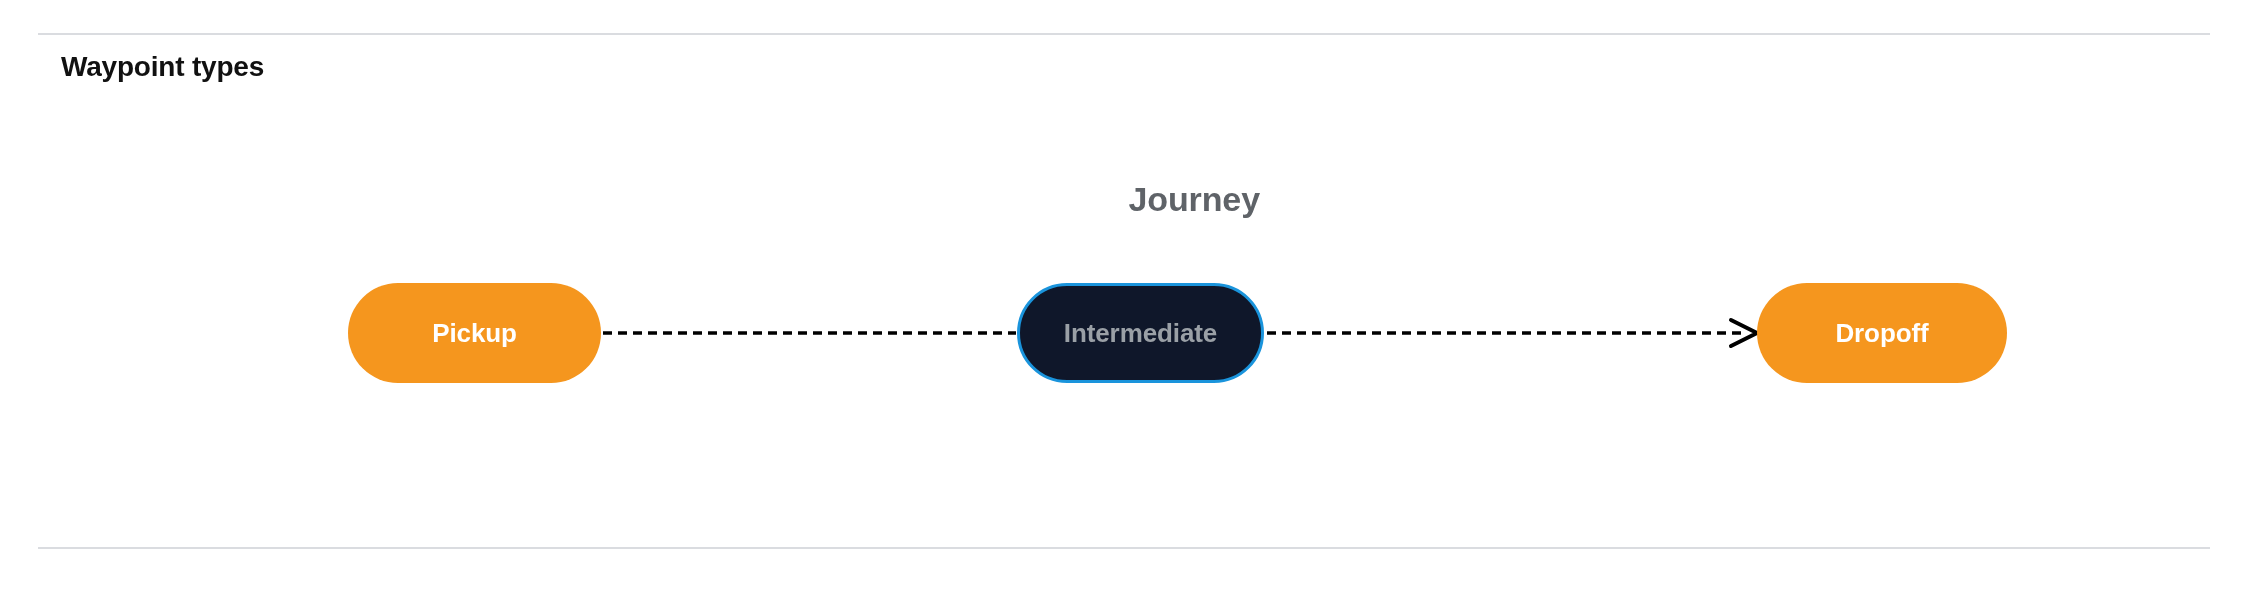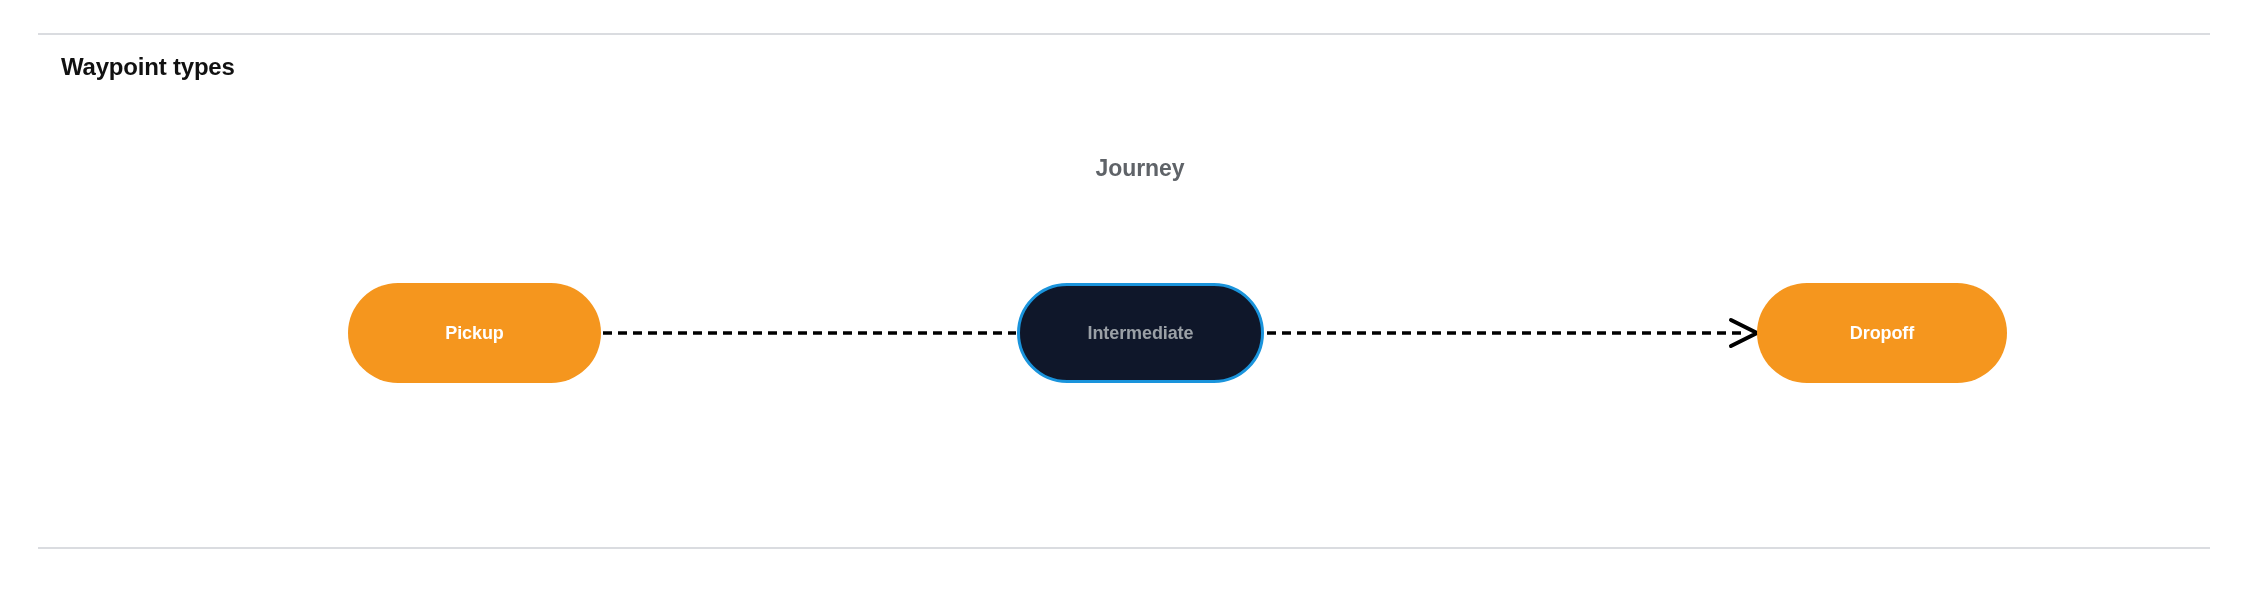--- a/index.html
+++ b/index.html
@@ -30,62 +30,62 @@
     background: #dadce0;
   }
   .rule.top    { top: 33px; }
   .rule.bottom { top: 547px; }
 
   
   .section-title {
     position: absolute;
     left: 61px;
     top: 48px;
-    font-size: 24px;
+    font-size: 28px;
     line-height: 38px;
     font-weight: bold;
     letter-spacing: -0.2px;
     color: #111111;
     white-space: nowrap;
   }
 
   
   .diagram {
     position: absolute;
     left: 0;
     top: 0;
     width: 2245px;
     height: 592px;
   }
 
   .group-label {
     position: absolute;
-    top: 152px;
+    top: 183px;
     left: 1020px;
     width: 240px;
-    text-align: center;
-    font-size: 23px;
+    text-align: right;
+    font-size: 34px;
     line-height: 32px;
     font-weight: bold;
     letter-spacing: -0.1px;
     color: #5f6368;
     white-space: nowrap;
   }
 
   
   .node {
     position: absolute;
     top: 283px;
     height: 100px;
     box-sizing: border-box;
     border-radius: 50px;
     display: flex;
     align-items: center;
     justify-content: center;
-    font-size: 18px;
+    font-size: 26px;
     line-height: 30px;
     font-weight: bold;
     letter-spacing: -0.1px;
     white-space: nowrap;
     user-select: none;
   }
 
   .node.pickup {
     left: 348px;
     width: 253px;

